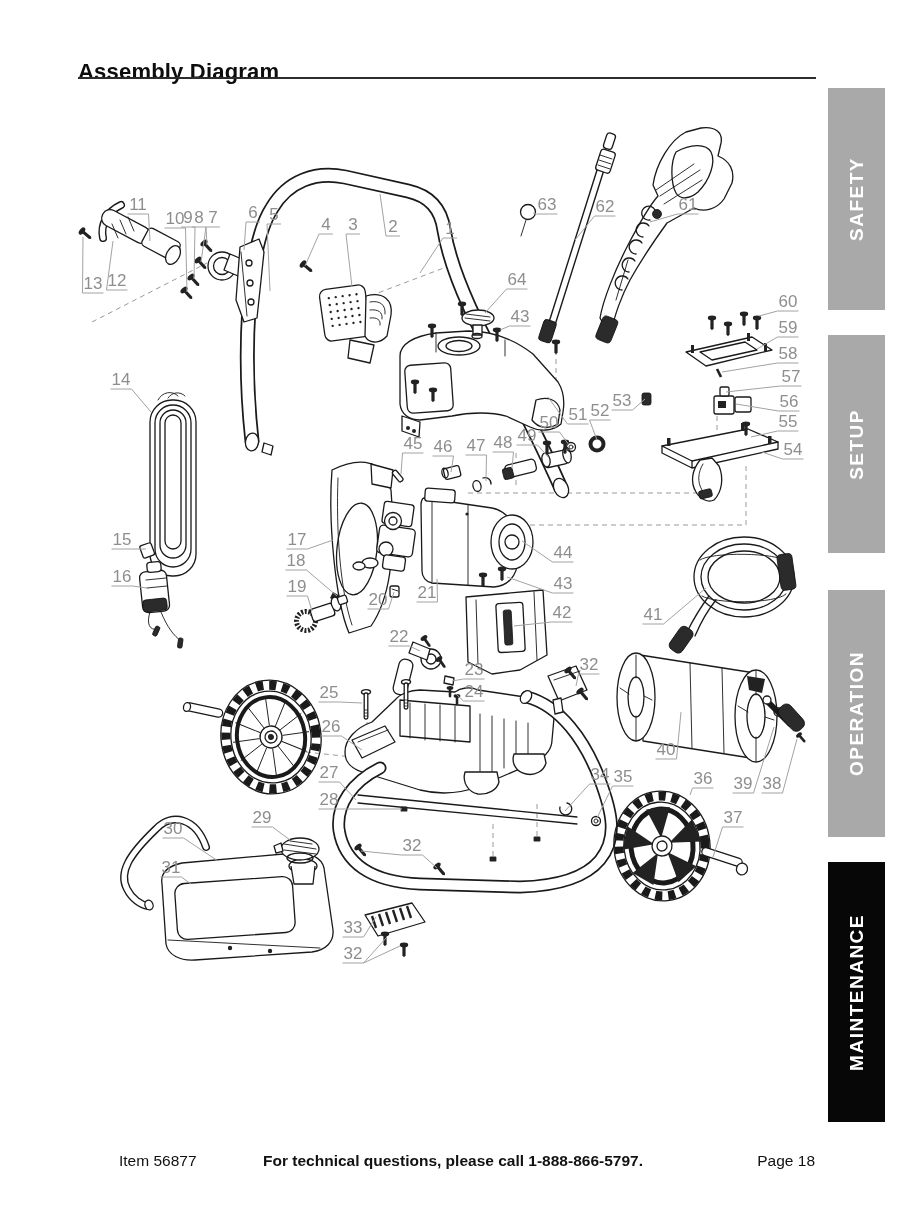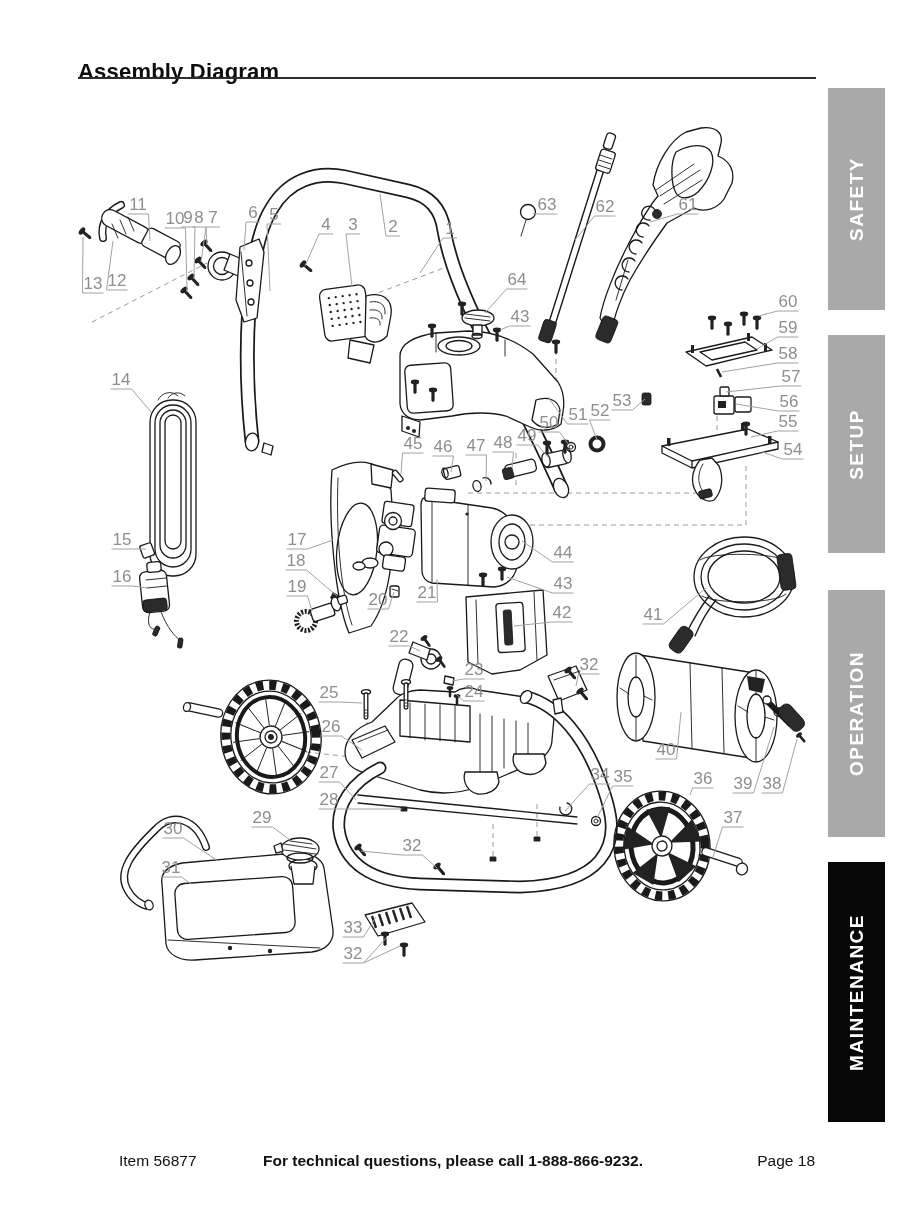--- a/index.html
+++ b/index.html
@@ -666,15 +666,15 @@
 </div>
 <div class="tab tab-operation">
   <span>OPERATION</span>
 </div>
 <div class="tab tab-maintenance">
   <span>MAINTENANCE</span>
 </div>
 
 <div class="footer">
   <span class="f-item">Item 56877</span>
-  <span class="f-support">For technical questions, please call 1-888-866-9232.</span>
+  <span class="f-support">For technical questions, please call 1-888-866-5797.</span>
   <span class="f-page">Page 18</span>
 </div>
 
 </body></html>

